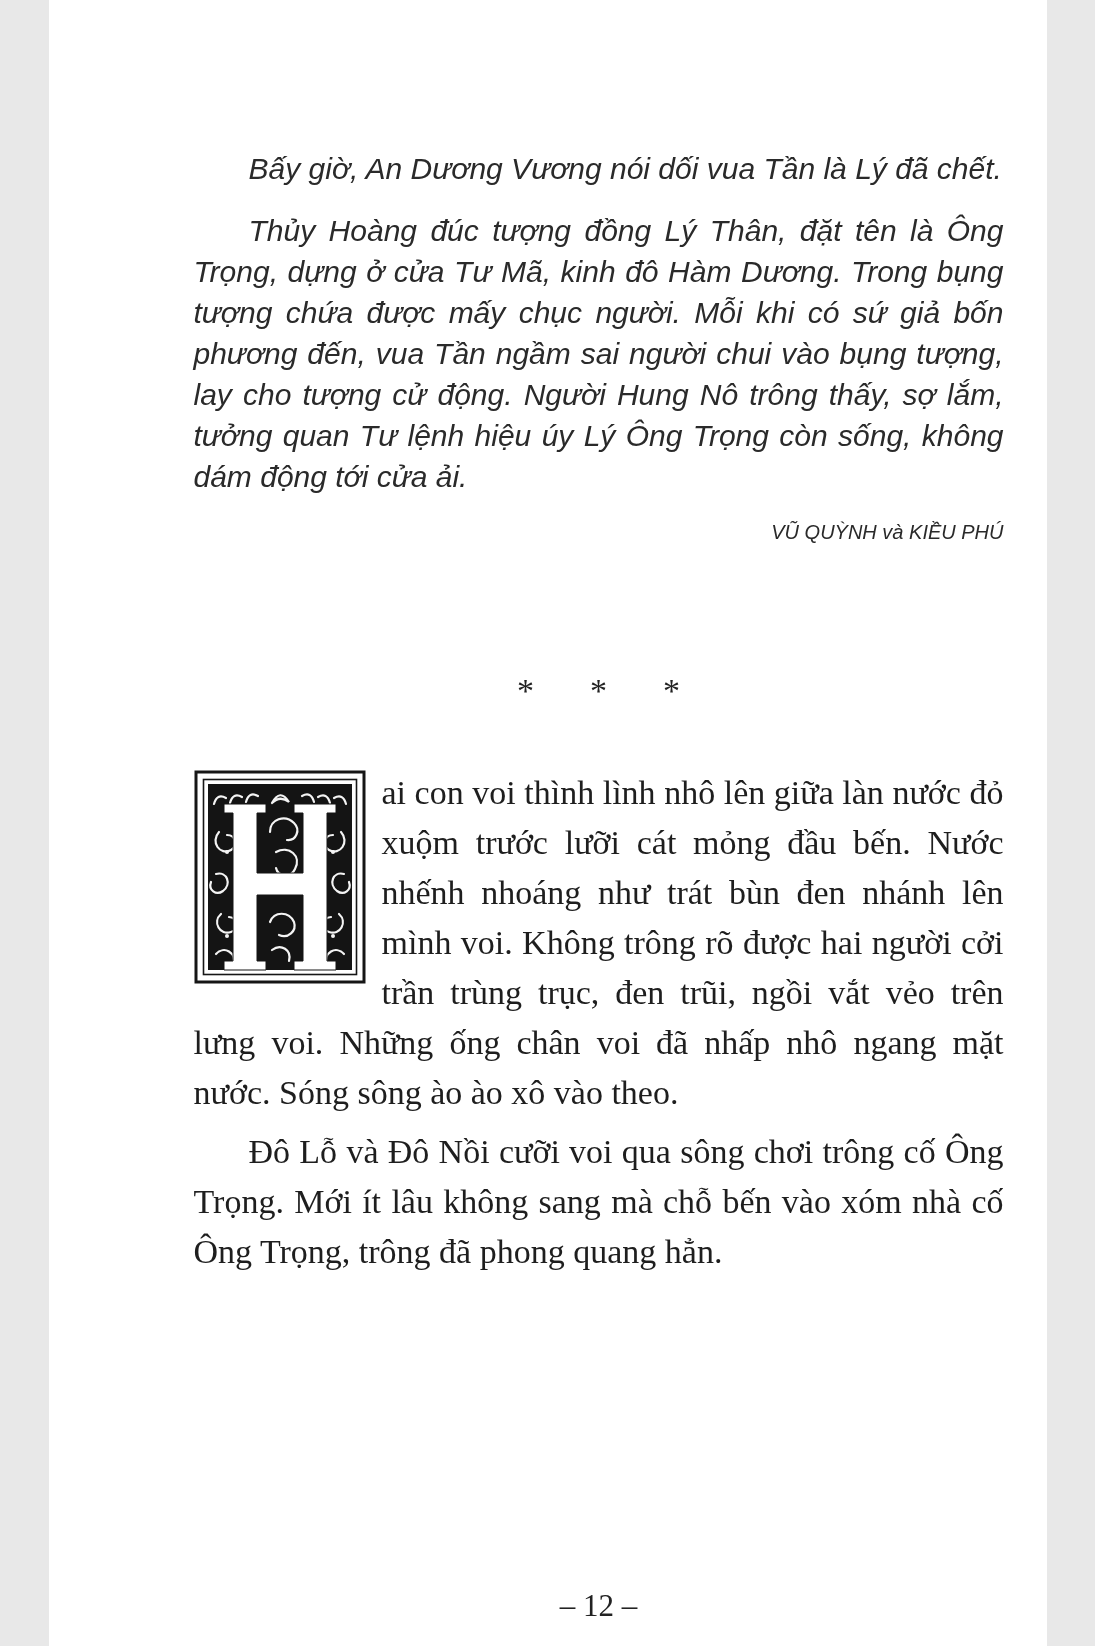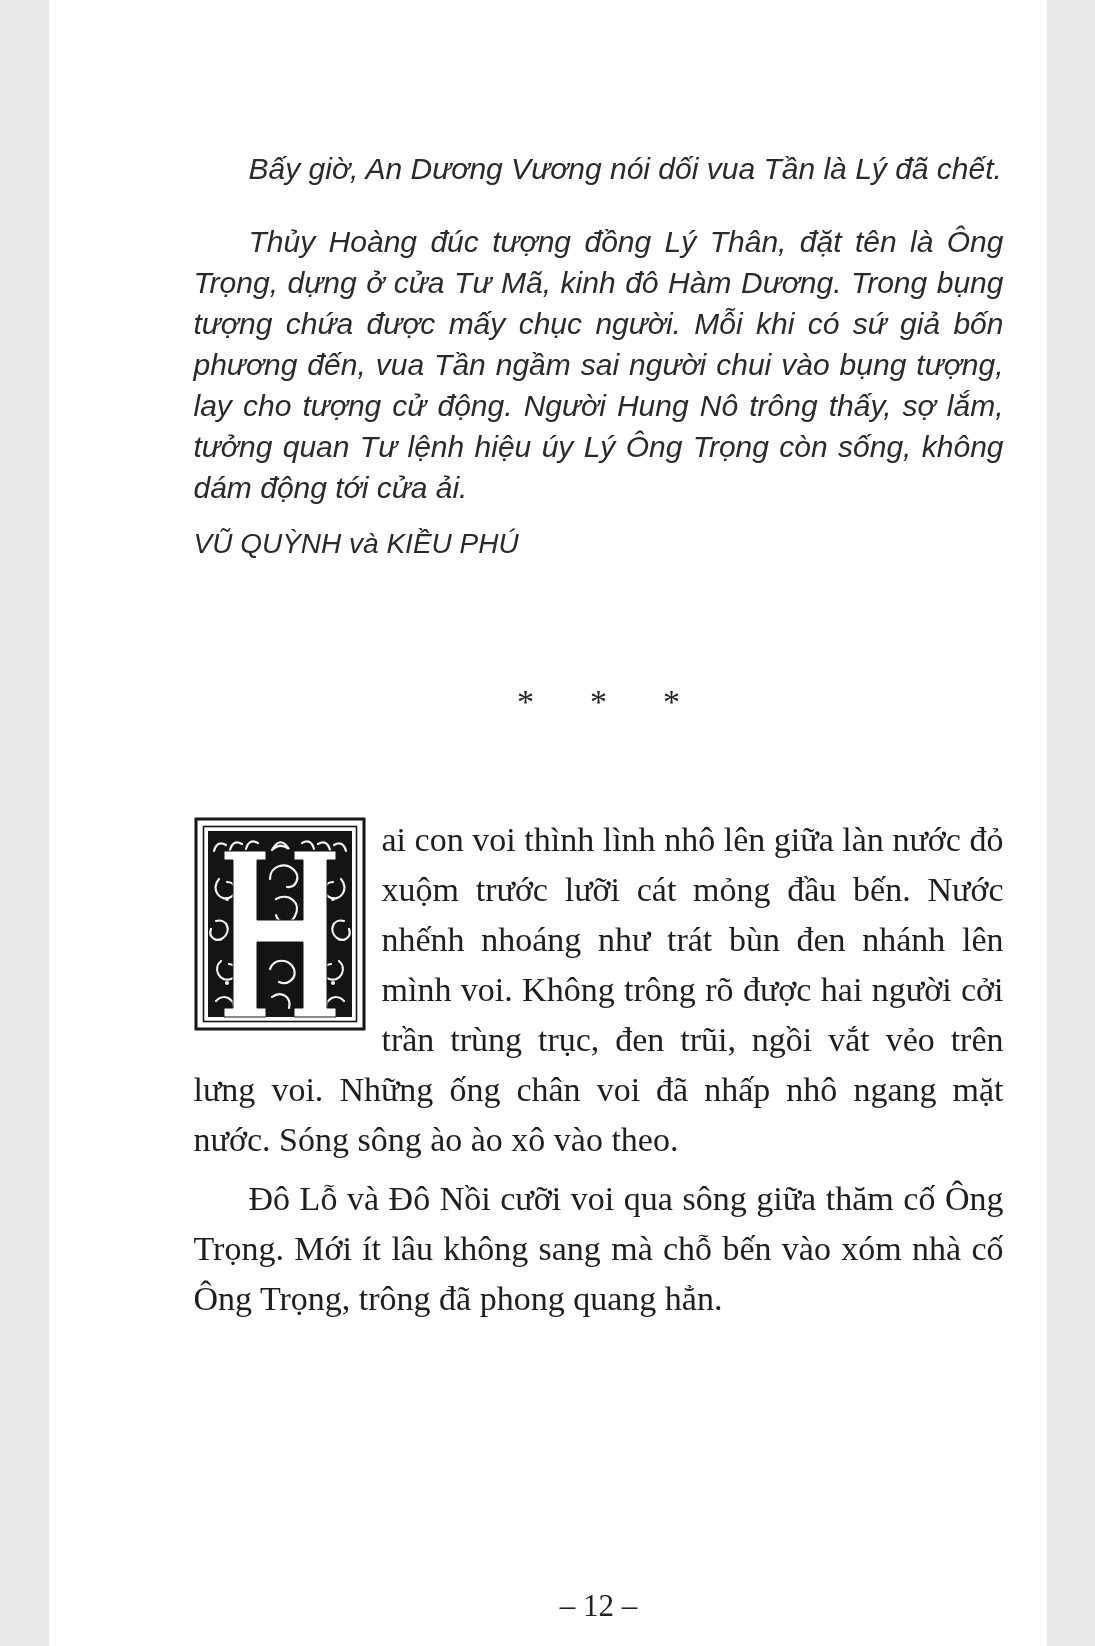--- a/index.html
+++ b/index.html
@@ -27,46 +27,46 @@
   .quote-para {
     margin: 0;
     font-family: "Liberation Sans", "DejaVu Sans", sans-serif;
     font-style: italic;
     font-size: 30px;
     line-height: 41px;
     color: #2a2a2a;
     text-align: justify;
     text-indent: 55px;
   }
-  .quote-para + .quote-para { margin-top: 32px; }
+  .quote-para + .quote-para { margin-top: 21px; }
 
   .attribution-block {
     margin-top: 14px;
-    text-align: left;
+    text-align: right;
     font-family: "Liberation Sans", "DejaVu Sans", sans-serif;
     font-style: italic;
-    font-size: 28px;
+    font-size: 20px;
     line-height: 43px;
     color: #2a2a2a;
   }
 
   
   .separator {
     margin-top: 116px;
     text-align: center;
     font-family: "Liberation Serif", "DejaVu Serif", serif;
     font-size: 34px;
     line-height: 42px;
     letter-spacing: 0;
     word-spacing: 1.4em;
     color: #222222;
   }
 
   
-  .body-section { margin-top: 92px; }
+  .body-section { margin-top: 56px; }
   .body-para {
     margin: 0;
     font-family: "Liberation Serif", "DejaVu Serif", serif;
     font-size: 34px;
     line-height: 50px;
     color: #1e1e1e;
     text-align: justify;
   }
   .body-para.indented { text-indent: 55px; }
   .body-para + .body-para { margin-top: 9px; }
@@ -148,19 +148,19 @@
               <circle cx="139" cy="166" r="2"></circle>
             </g>
 
             <g fill="#ffffff" stroke="#141414" stroke-width="1">
               <path d="M30,34 h42 v9 h-9 v60 h46 v-60 h-9 v-9 h42 v9 h-9 v148 h9 v9 h-42 v-9 h9 v-66 h-46 v66 h9 v9 h-42 v-9 h9 v-148 h-9 z"></path>
             </g>
           </svg>
         </span><span>ai con voi thình lình nhô lên giữa làn nước đỏ xuộm trước lưỡi cát mỏng đầu bến. Nước nhếnh nhoáng như trát bùn đen nhánh lên mình voi. Không trông rõ được hai người cởi trần trùng trục, đen trũi, ngồi vắt vẻo trên lưng voi. Những ống chân voi đã nhấp nhô ngang mặt nước. Sóng sông ào ào xô vào theo.</span>
       </p>
 
-      <p class="body-para indented">Đô Lỗ và Đô Nồi cưỡi voi qua sông giữa thăm cố Ông Trọng. Mới ít lâu không sang mà chỗ bến vào xóm nhà cố Ông Trọng, trông đã phong quang hẳn.</p>
+      <p class="body-para indented">Đô Lỗ và Đô Nồi cưỡi voi qua sông chơi trông cố Ông Trọng. Mới ít lâu không sang mà chỗ bến vào xóm nhà cố Ông Trọng, trông đã phong quang hẳn.</p>
 
     </div>
   </div>
 
   <div class="page-number">– 12 –</div>
 </div>
 
 </body></html>

